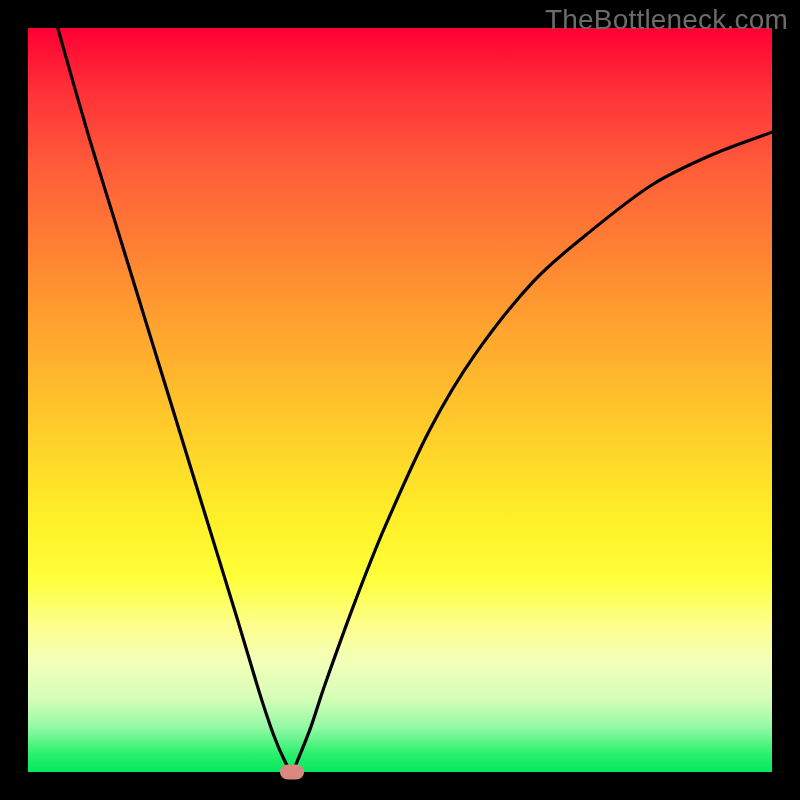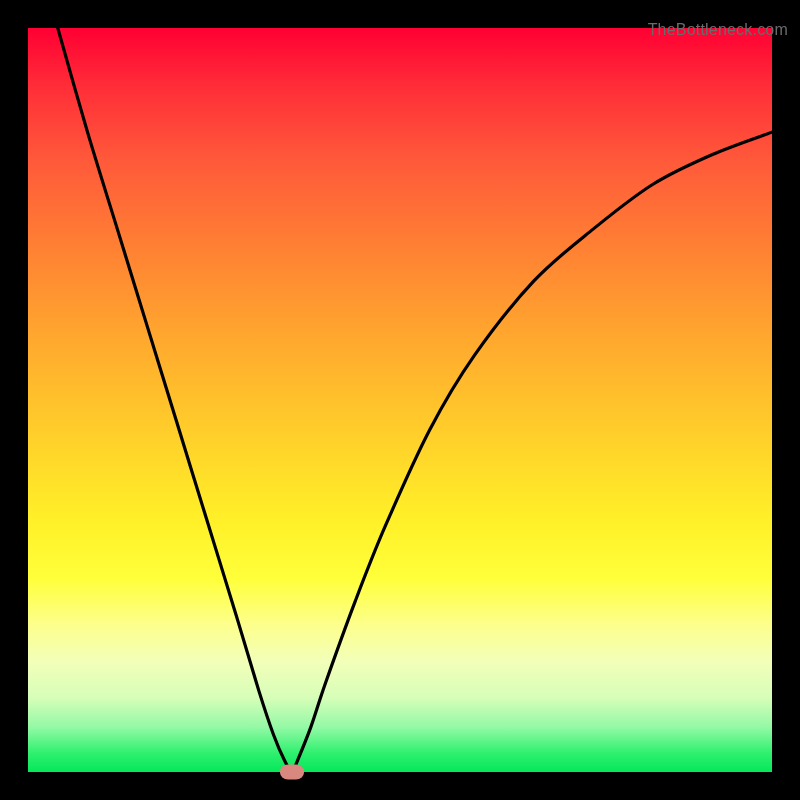--- a/index.html
+++ b/index.html
@@ -52,23 +52,23 @@
     width: 24px;
     height: 15px;
     background: #d98880;
     border-radius: 8px / 7px;
     transform: translate(-50%, -50%);
     z-index: 3;
   }
   .watermark {
     position: absolute;
     right: 12px;
-    top: 21px;
+    top: 4px;
     color: #6b6b6b;
-    font-size: 16px;
+    font-size: 28px;
     font-weight: 500;
     letter-spacing: 0.2px;
     z-index: 5;
   }
 </style>
 </head>
 <body>
 
 <div class="stage">
 

